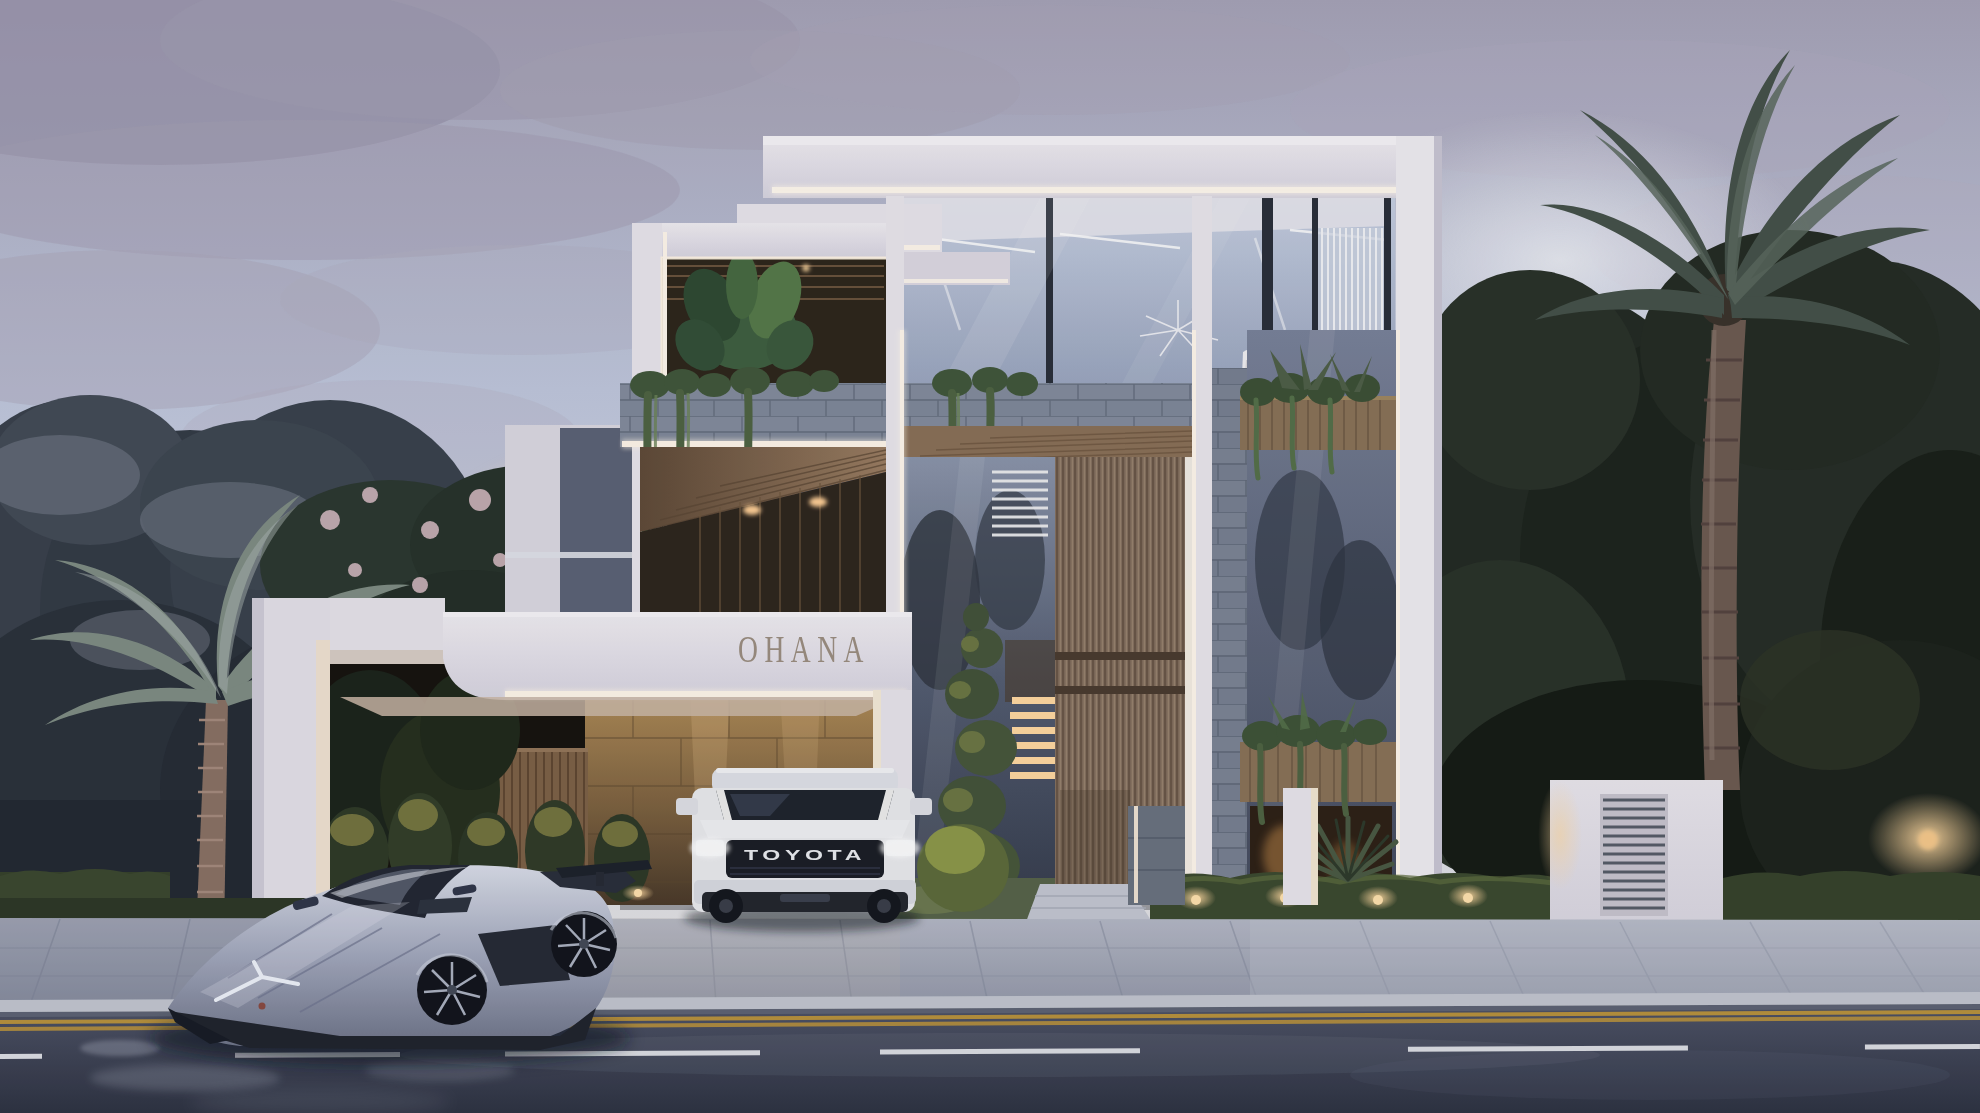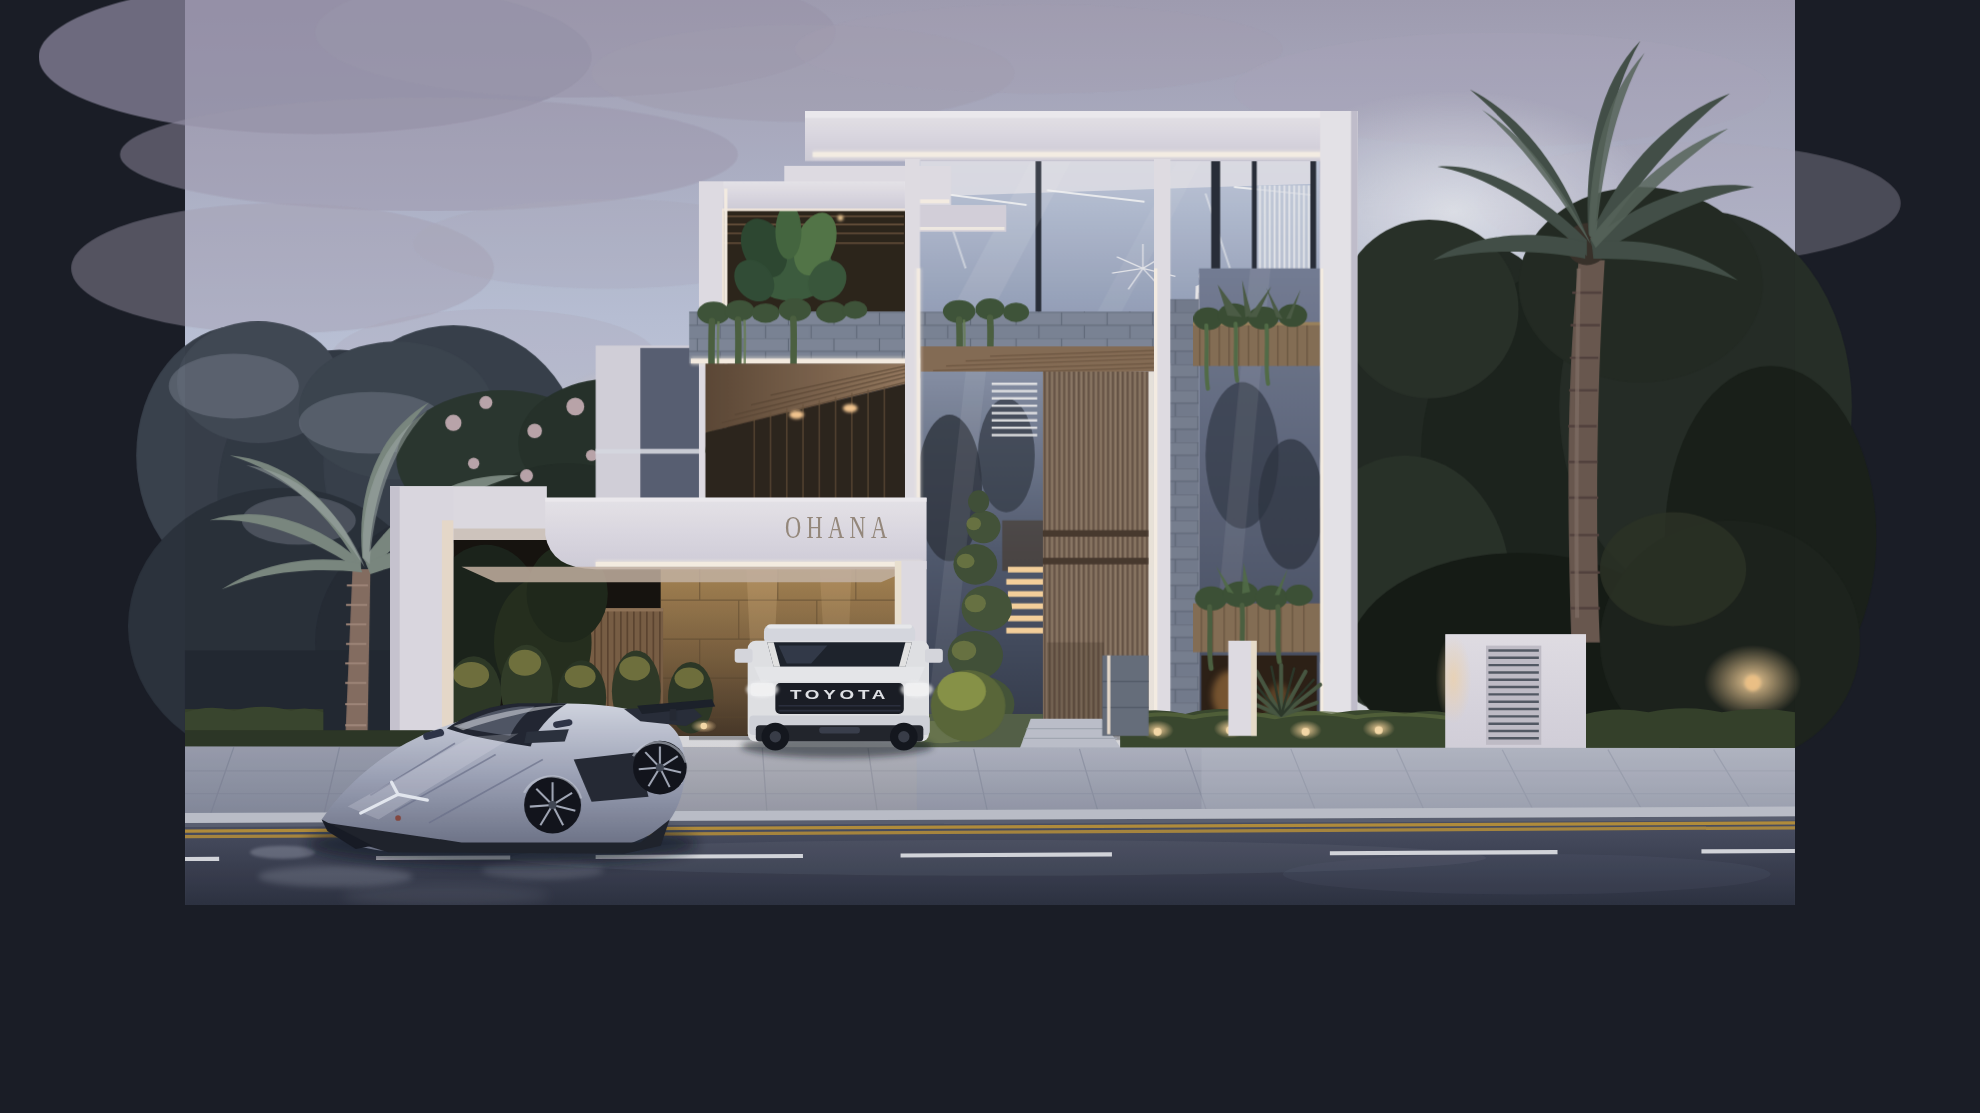--- a/index.html
+++ b/index.html
@@ -1,16 +1,16 @@
 <!DOCTYPE html>
 <html><head>
 <meta charset="utf-8">
 <style>
   html,body{margin:0;padding:0;background:#1a1d26;}
-  #stage{width:1980px;height:905px;position:relative;overflow:hidden;font-family:"Liberation Sans",sans-serif;}
+  #stage{width:1980px;height:1113px;position:relative;overflow:hidden;font-family:"Liberation Sans",sans-serif;}
   #stage svg{display:block;width:100%;height:100%;}
   .sign-text{font-family:"Liberation Serif","DejaVu Serif",serif;font-size:38px;letter-spacing:9px;fill:#9b8e81;}
   .badge-text{font-family:"Liberation Sans","DejaVu Sans",sans-serif;font-size:15px;font-weight:bold;letter-spacing:3px;fill:#e9ebf0;}
 </style>
 </head>
 <body>
 
 <div id="stage">
 <svg viewBox="0 0 1980 1113" xmlns="http://www.w3.org/2000/svg">
   <defs>

